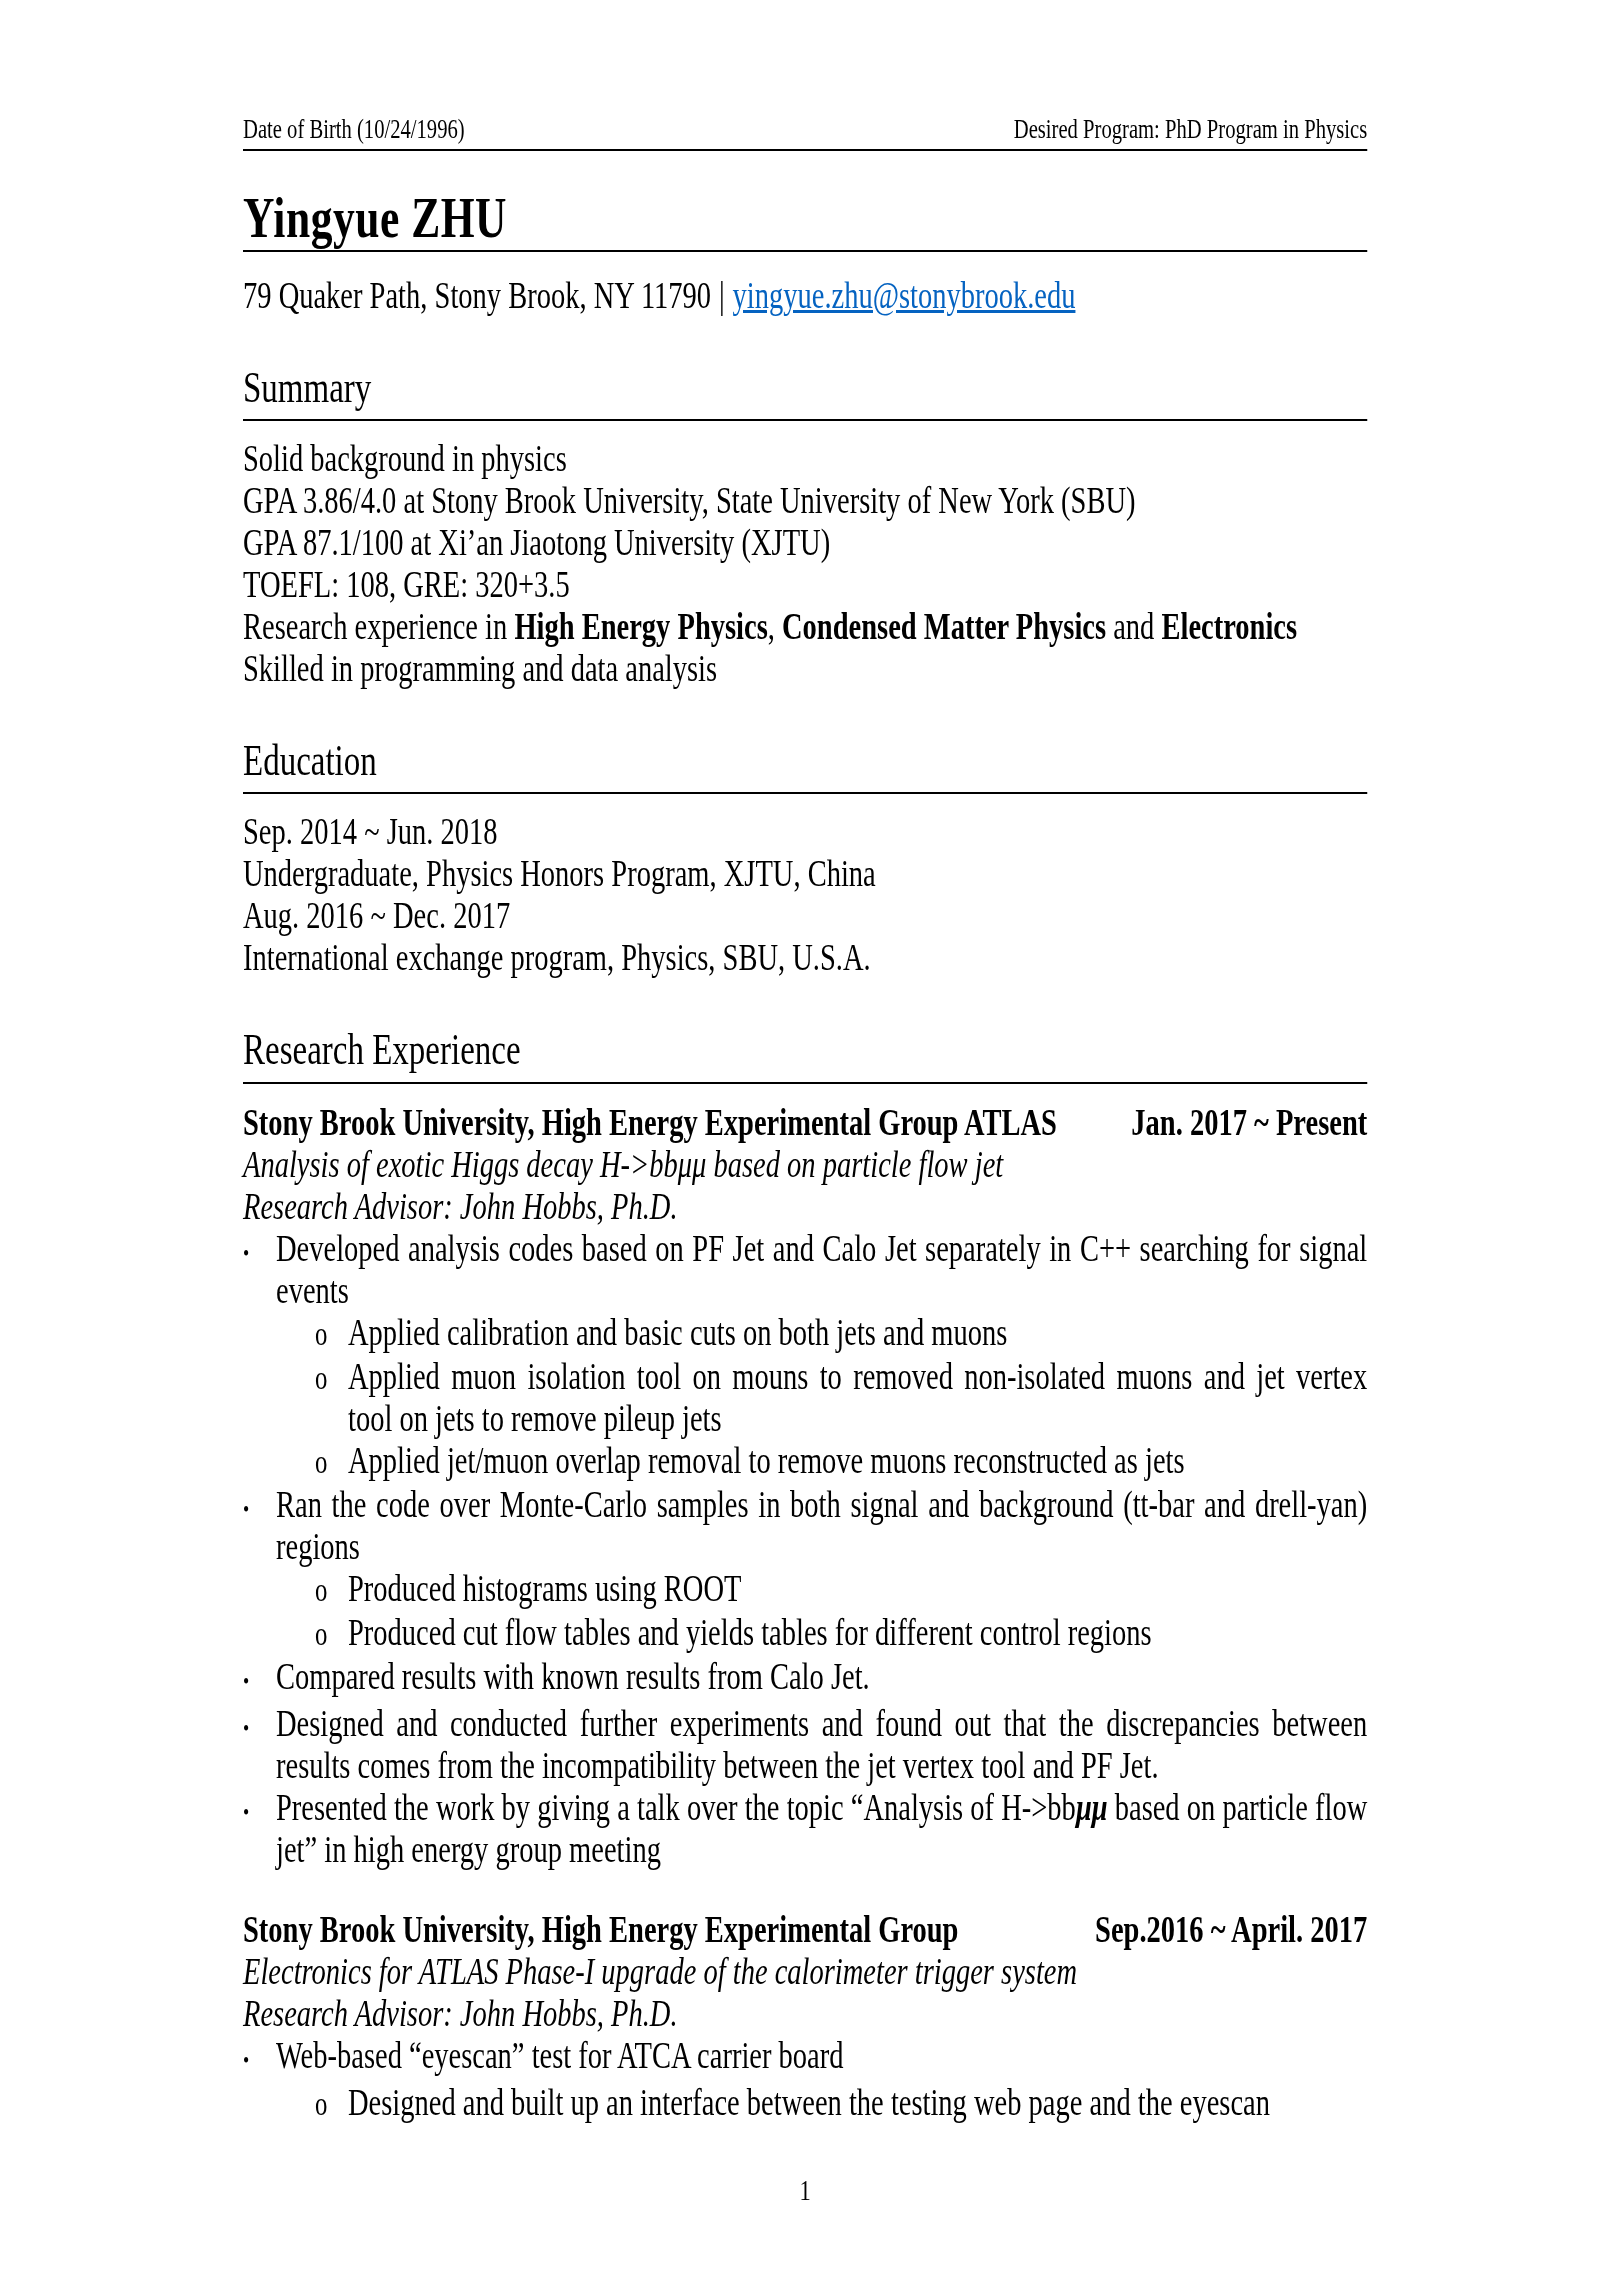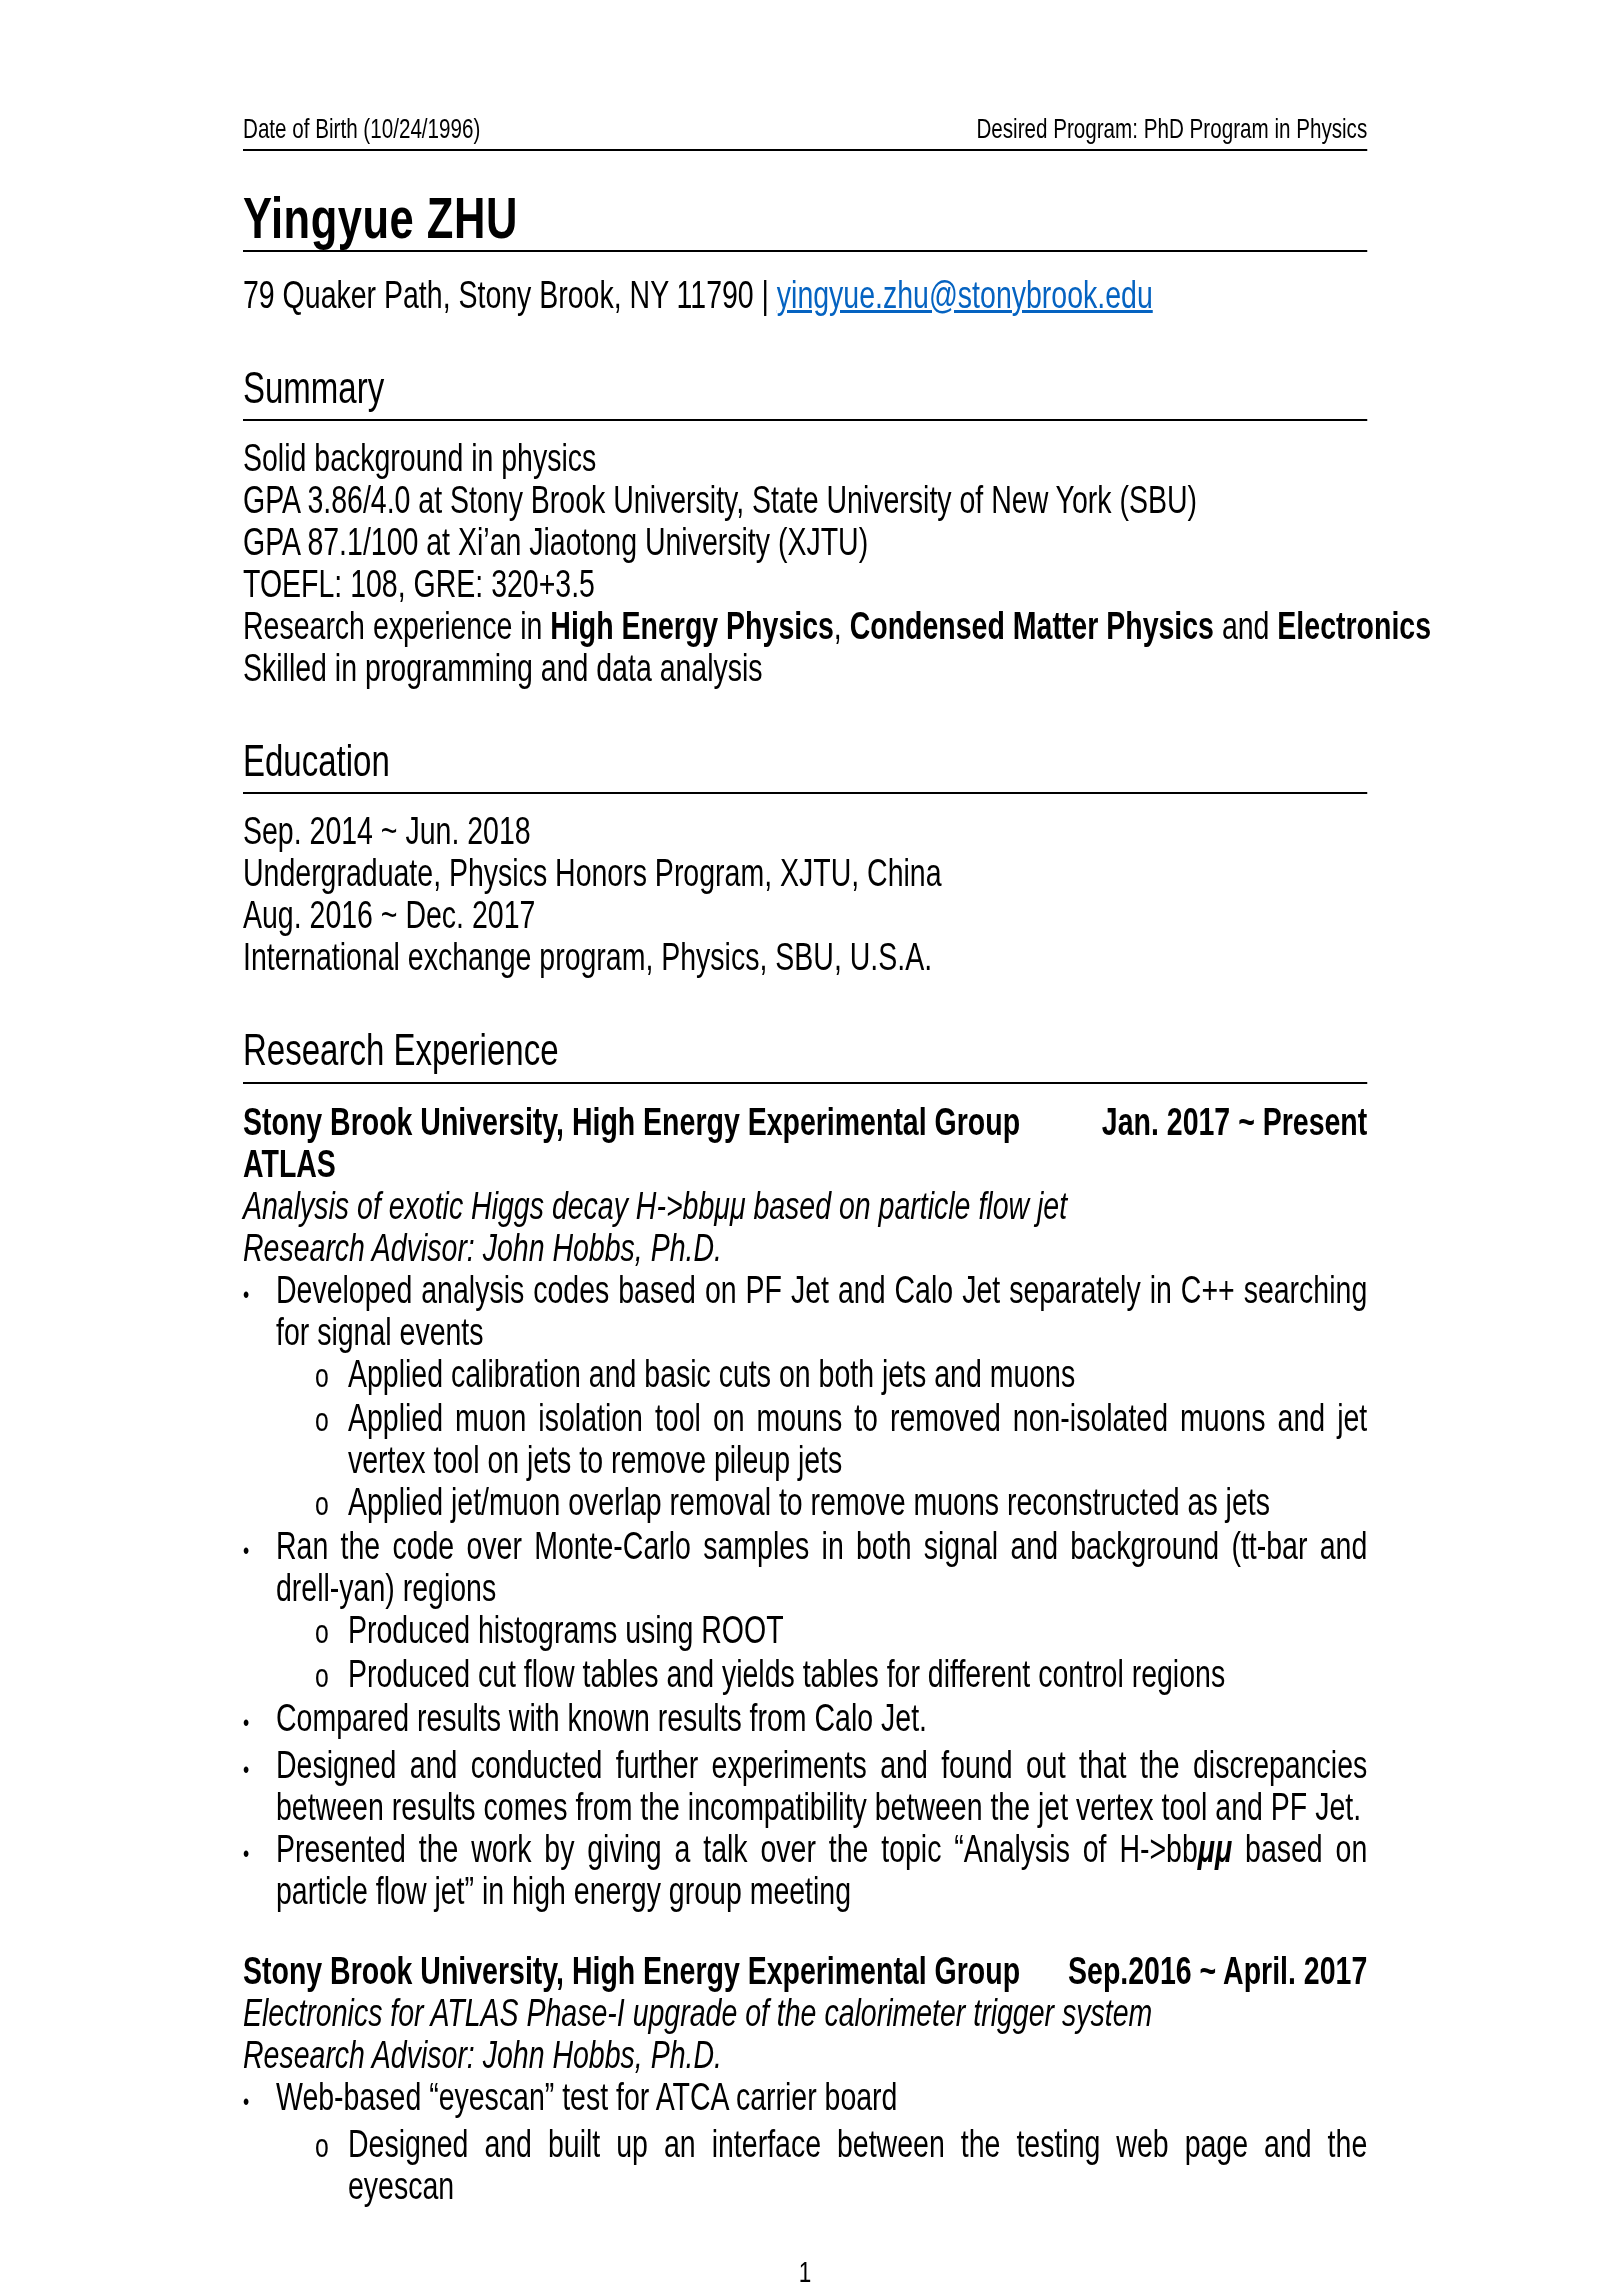--- a/index.html
+++ b/index.html
@@ -1,19 +1,19 @@
 <!DOCTYPE html>
 <html style="font-size:10.5px"><head>
 <meta charset="utf-8">
 <style>
   html,body { margin:0; padding:0; background:#888; }
   .page {
     position:relative; width:1622px; height:2295px; margin:0 auto;
     background:#ffffff; overflow:hidden; color:#000;
-    font-family:Liberation Sans, sans-serif;
+    font-family:Liberation Serif, serif;
   }
   .content {
     position:absolute; left:243px; top:0; width:1499px;
     transform:scaleX(0.75); transform-origin:0 0;
     font-size:38px; line-height:42px;
   }
   .hdr-row { display:flex; justify-content:space-between; font-size:27.5px; line-height:31px; padding-top:113px; }
   .rule-thin { border-top:2px solid #000; margin-top:5.2px; }
   h1.name { font-size:58px; line-height:58px; font-weight:700; margin:38px 0 0 0; letter-spacing:0.7px; }
   .name-rule { border-top:2px solid #000; margin-top:2.6px; }

